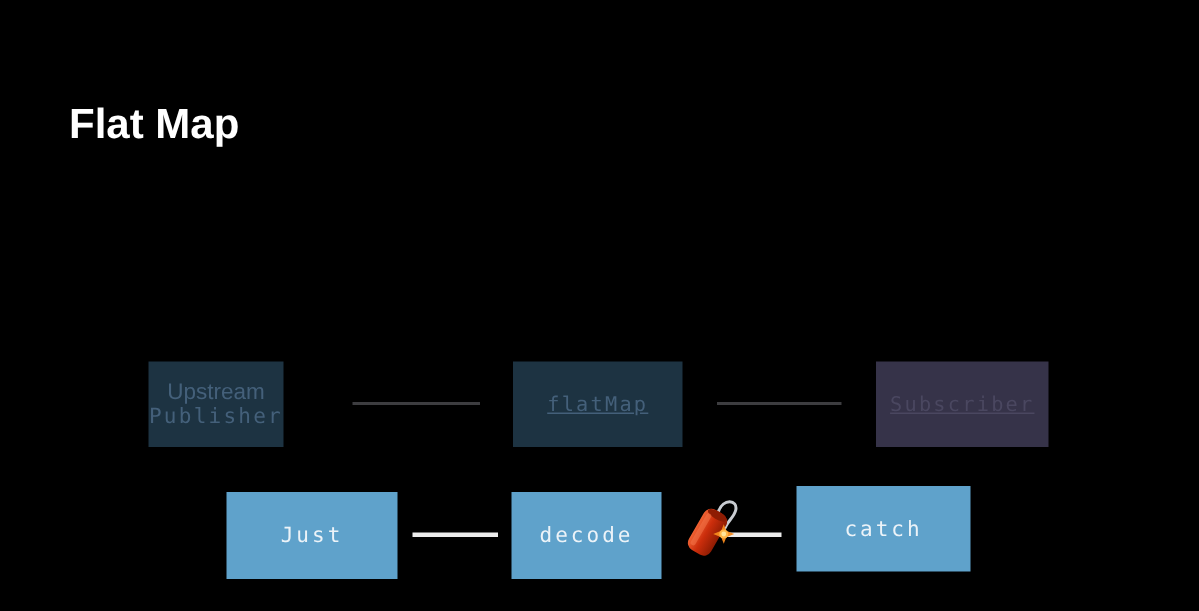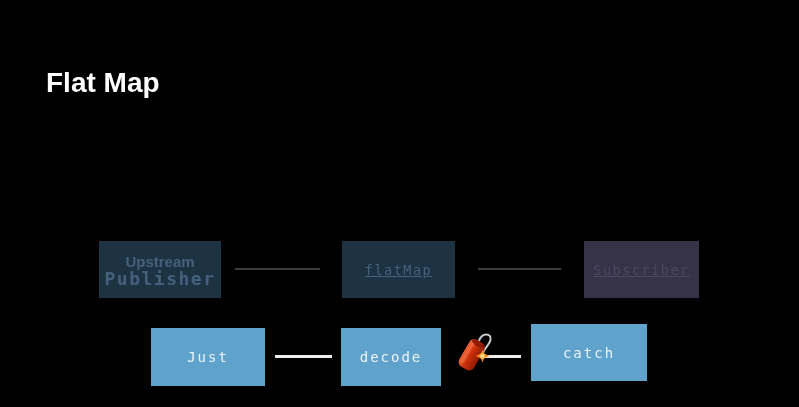--- a/index.html
+++ b/index.html
@@ -18,28 +18,28 @@
   }
   .box{
     position:absolute;
     display:flex;flex-direction:column;align-items:center;justify-content:center;
     text-align:center;box-sizing:border-box;
   }
   .mono{font-family:"DejaVu Sans Mono","Liberation Mono",monospace;}
   .pub-box{background:var(--publisher-box,#1d3342);color:var(--publisher-box-text,#44607a);}
   .sub-box{background:var(--subscriber-box,#363349);color:var(--subscriber-box-text,#4a4760);}
   .op-box{background:var(--operator-box,#5fa2cb);color:var(--operator-box-text,#ecf3f8);}
-  #box-upstream{left:99px;top:193px;width:122px;height:57px;font-weight:bold;}
+  #box-upstream{left:99px;top:193px;width:90px;height:57px;}
   #box-flatmap{left:342px;top:193px;width:113px;height:57px;}
   #box-subscriber{left:584px;top:193px;width:115px;height:57px;}
   #box-just{left:151px;top:280px;width:114px;height:58px;}
   #box-decode{left:341px;top:280px;width:100px;height:58px;}
   #box-catch{left:531px;top:276px;width:116px;height:57px;}
   .up-line1{font-size:15px;line-height:17px;}
-  .up-line2{font-size:18px;line-height:17px;letter-spacing:1.5px;text-align:right;}
+  .up-line2{font-size:14px;line-height:17px;letter-spacing:1.5px;text-align:right;}
   .top-label{font-size:13.5px;letter-spacing:1.5px;text-decoration:underline;}
   .bottom-label{font-size:14px;letter-spacing:2px;}
   .connector{position:absolute;}
   .connector.top{height:2px;background:var(--top-connector,#3d3d40);}
   .connector.bottom{height:3px;background:var(--bottom-connector,#ececec);}
   #conn-top-1{left:235px;top:220px;width:85px;}
   #conn-top-2{left:478px;top:220px;width:83px;}
   #conn-bottom-1{left:275px;top:307px;width:57px;}
   #conn-bottom-2{left:477px;top:307px;width:44px;}
   #firecracker{position:absolute;left:451px;top:282px;width:46px;height:48px;z-index:5;}

